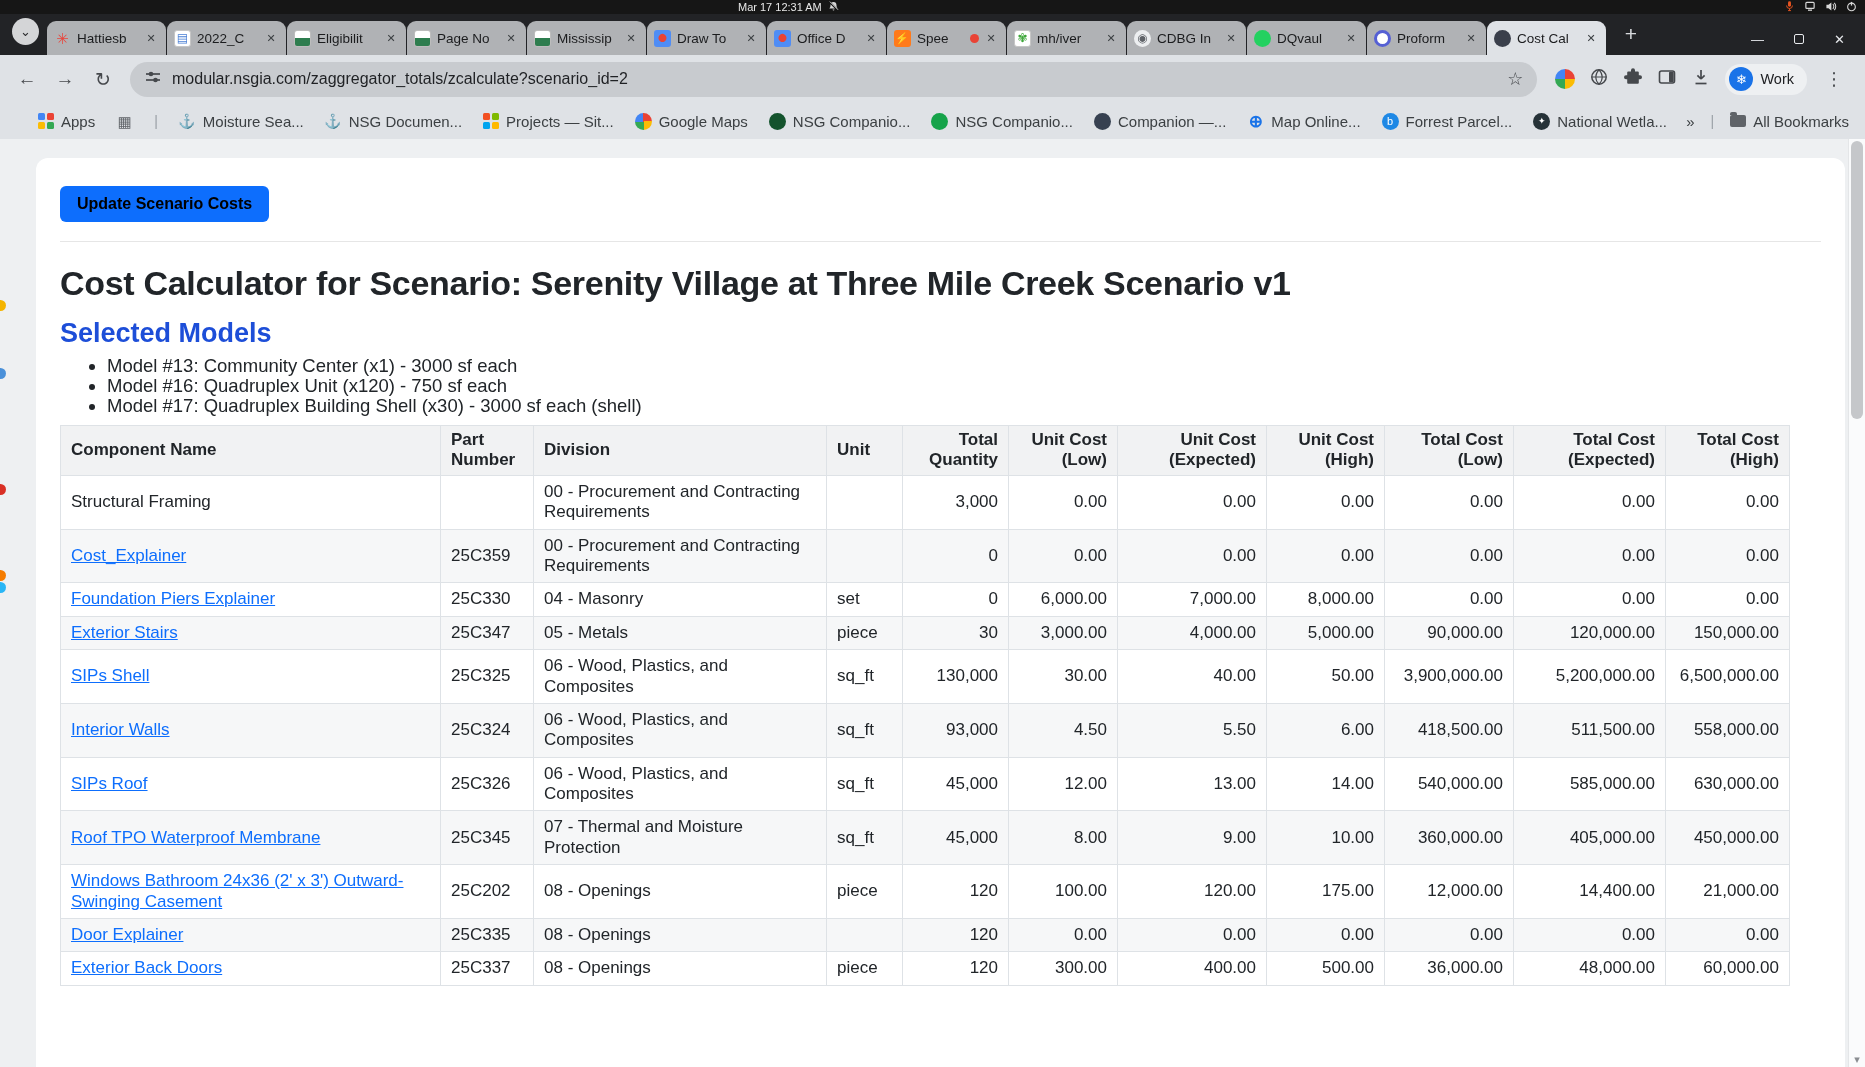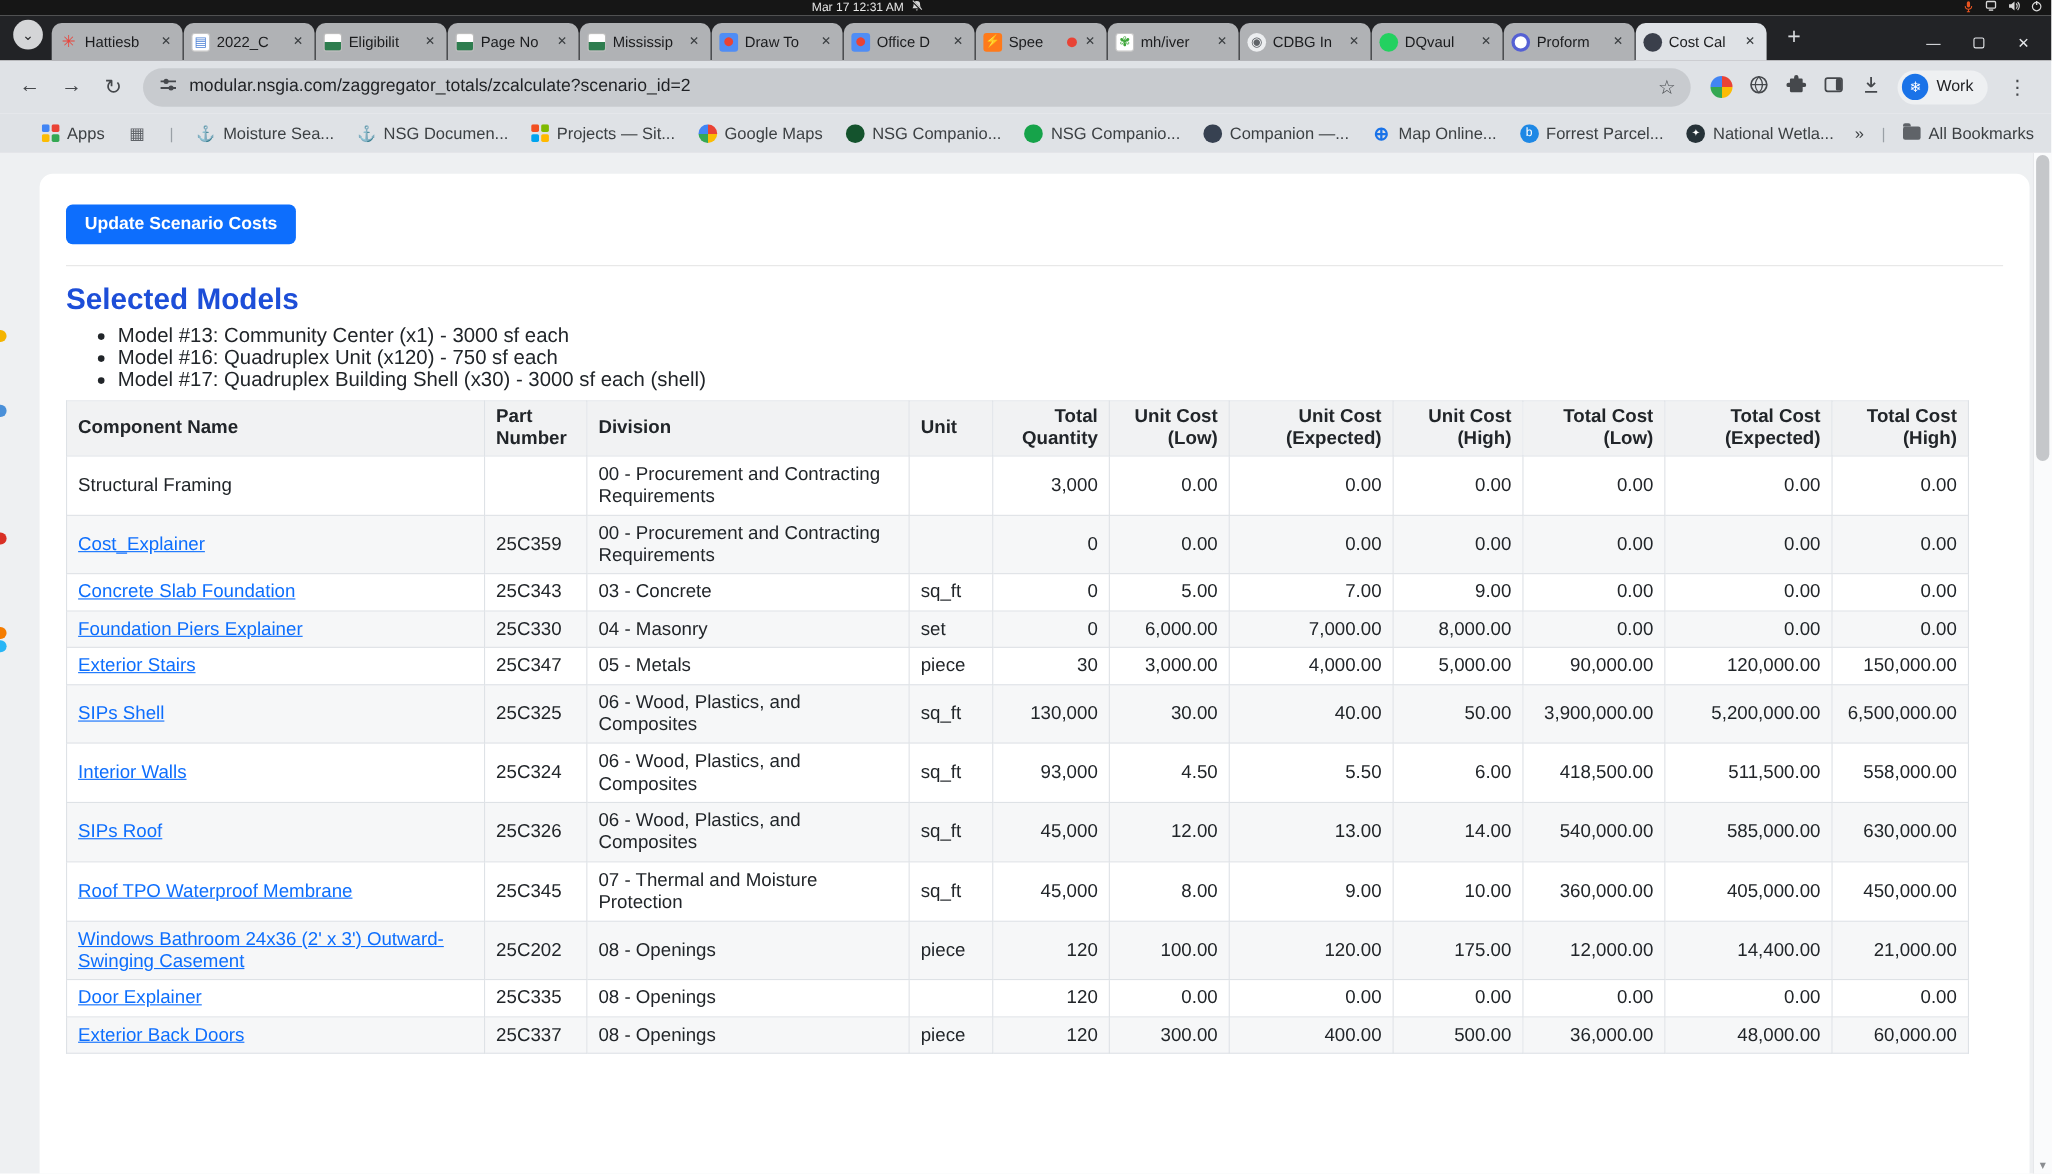--- a/index.html
+++ b/index.html
@@ -49,21 +49,21 @@
   .ic { width:17px; height:17px; flex:none; display:inline-flex; align-items:center; justify-content:center; font-size:12px; line-height:1; border-radius:3px; }
   .ic-circle { border-radius:50%; }
   .ic-grid { display:inline-grid; grid-template-columns:7px 7px; grid-gap:2px; width:16px; height:16px; border-radius:0; }
   .ic-grid i { width:7px; height:7px; border-radius:1.5px; }
   .ic-pinwheel { border-radius:50%; background:conic-gradient(#ea4335 0 25%,#fbbc04 0 50%,#34a853 0 75%,#4285f4 0); }
   .ic-globe { color:#1a73e8; font-size:17px; font-weight:bold; }
 
   
   #page { position:relative; height:928px; background:#eef0f2; }
   #card { position:absolute; left:36px; top:19px; right:20px; bottom:0; background:#fff; border-radius:12px 12px 0 0; padding:28px 24px 0 24px; overflow:hidden; }
-  #update-btn { display:inline-block; background:#0d6efd; color:#ffffff; font-weight:bold; font-size:16px; border:none; border-radius:6px; padding:9px 17px; font-family:inherit; }
+  #update-btn { display:inline-block; background:#0d6efd; color:#000000; font-weight:bold; font-size:16px; border:none; border-radius:6px; padding:9px 17px; font-family:inherit; }
   #card hr { border:none; border-top:1px solid #e6e6e6; margin-top:19px; }
   h1 { font-size:34px; color:#212529; margin-top:22px; letter-spacing:-0.3px; }
   h2.sec { font-size:27px; color:#1d4ed8; margin-top:15px; }
   ul.models { margin:7px 0 0 0; padding-left:47px; font-size:18.5px; color:#212529; }
   ul.models li { line-height:20px; margin-bottom:0; }
 
   table { border-collapse:collapse; table-layout:fixed; width:1730px; margin-top:9px; font-size:17px; color:#212529; }
   th, td { border:1px solid #dee2e6; padding:6px 10px; vertical-align:middle; line-height:1.2; overflow:hidden; }
   th { background:#f1f2f3; font-weight:bold; text-align:left; padding:4px 10px; }
   th.num, td.num { text-align:right; }
@@ -300,20 +300,21 @@
       <span class="folder-ic"></span>
       <span>All Bookmarks</span>
     </span>
   </div>
 </div>
 
 <div id="page">
   <div id="card">
     <button id="update-btn">Update Scenario Costs</button>
     <hr>
+    <h1>Cost Calculator for Scenario: Serenity Village at Three Mile Creek Scenario v1</h1>
     <h2 class="sec">Selected Models</h2>
     <ul class="models">
         <li>Model #13: Community Center (x1) - 3000 sf each</li>
         <li>Model #16: Quadruplex Unit (x120) - 750 sf each</li>
         <li>Model #17: Quadruplex Building Shell (x30) - 3000 sf each (shell)</li>
       </ul>
     <table>
       <colgroup>
         <col style="width:380px">
           <col style="width:93px">
@@ -363,33 +364,20 @@
             <td></td>
             <td class="num">0</td>
             <td class="num">0.00</td>
             <td class="num">0.00</td>
             <td class="num">0.00</td>
             <td class="num">0.00</td>
             <td class="num">0.00</td>
             <td class="num">0.00</td>
           </tr>
           <tr>
-            <td><a href="#">Concrete Slab Foundation</a></td>
-            <td>25C343</td>
-            <td>03 - Concrete</td>
-            <td>sq_ft</td>
-            <td class="num">0</td>
-            <td class="num">5.00</td>
-            <td class="num">7.00</td>
-            <td class="num">9.00</td>
-            <td class="num">0.00</td>
-            <td class="num">0.00</td>
-            <td class="num">0.00</td>
-          </tr>
-          <tr>
             <td><a href="#">Foundation Piers Explainer</a></td>
             <td>25C330</td>
             <td>04 - Masonry</td>
             <td>set</td>
             <td class="num">0</td>
             <td class="num">6,000.00</td>
             <td class="num">7,000.00</td>
             <td class="num">8,000.00</td>
             <td class="num">0.00</td>
             <td class="num">0.00</td>

